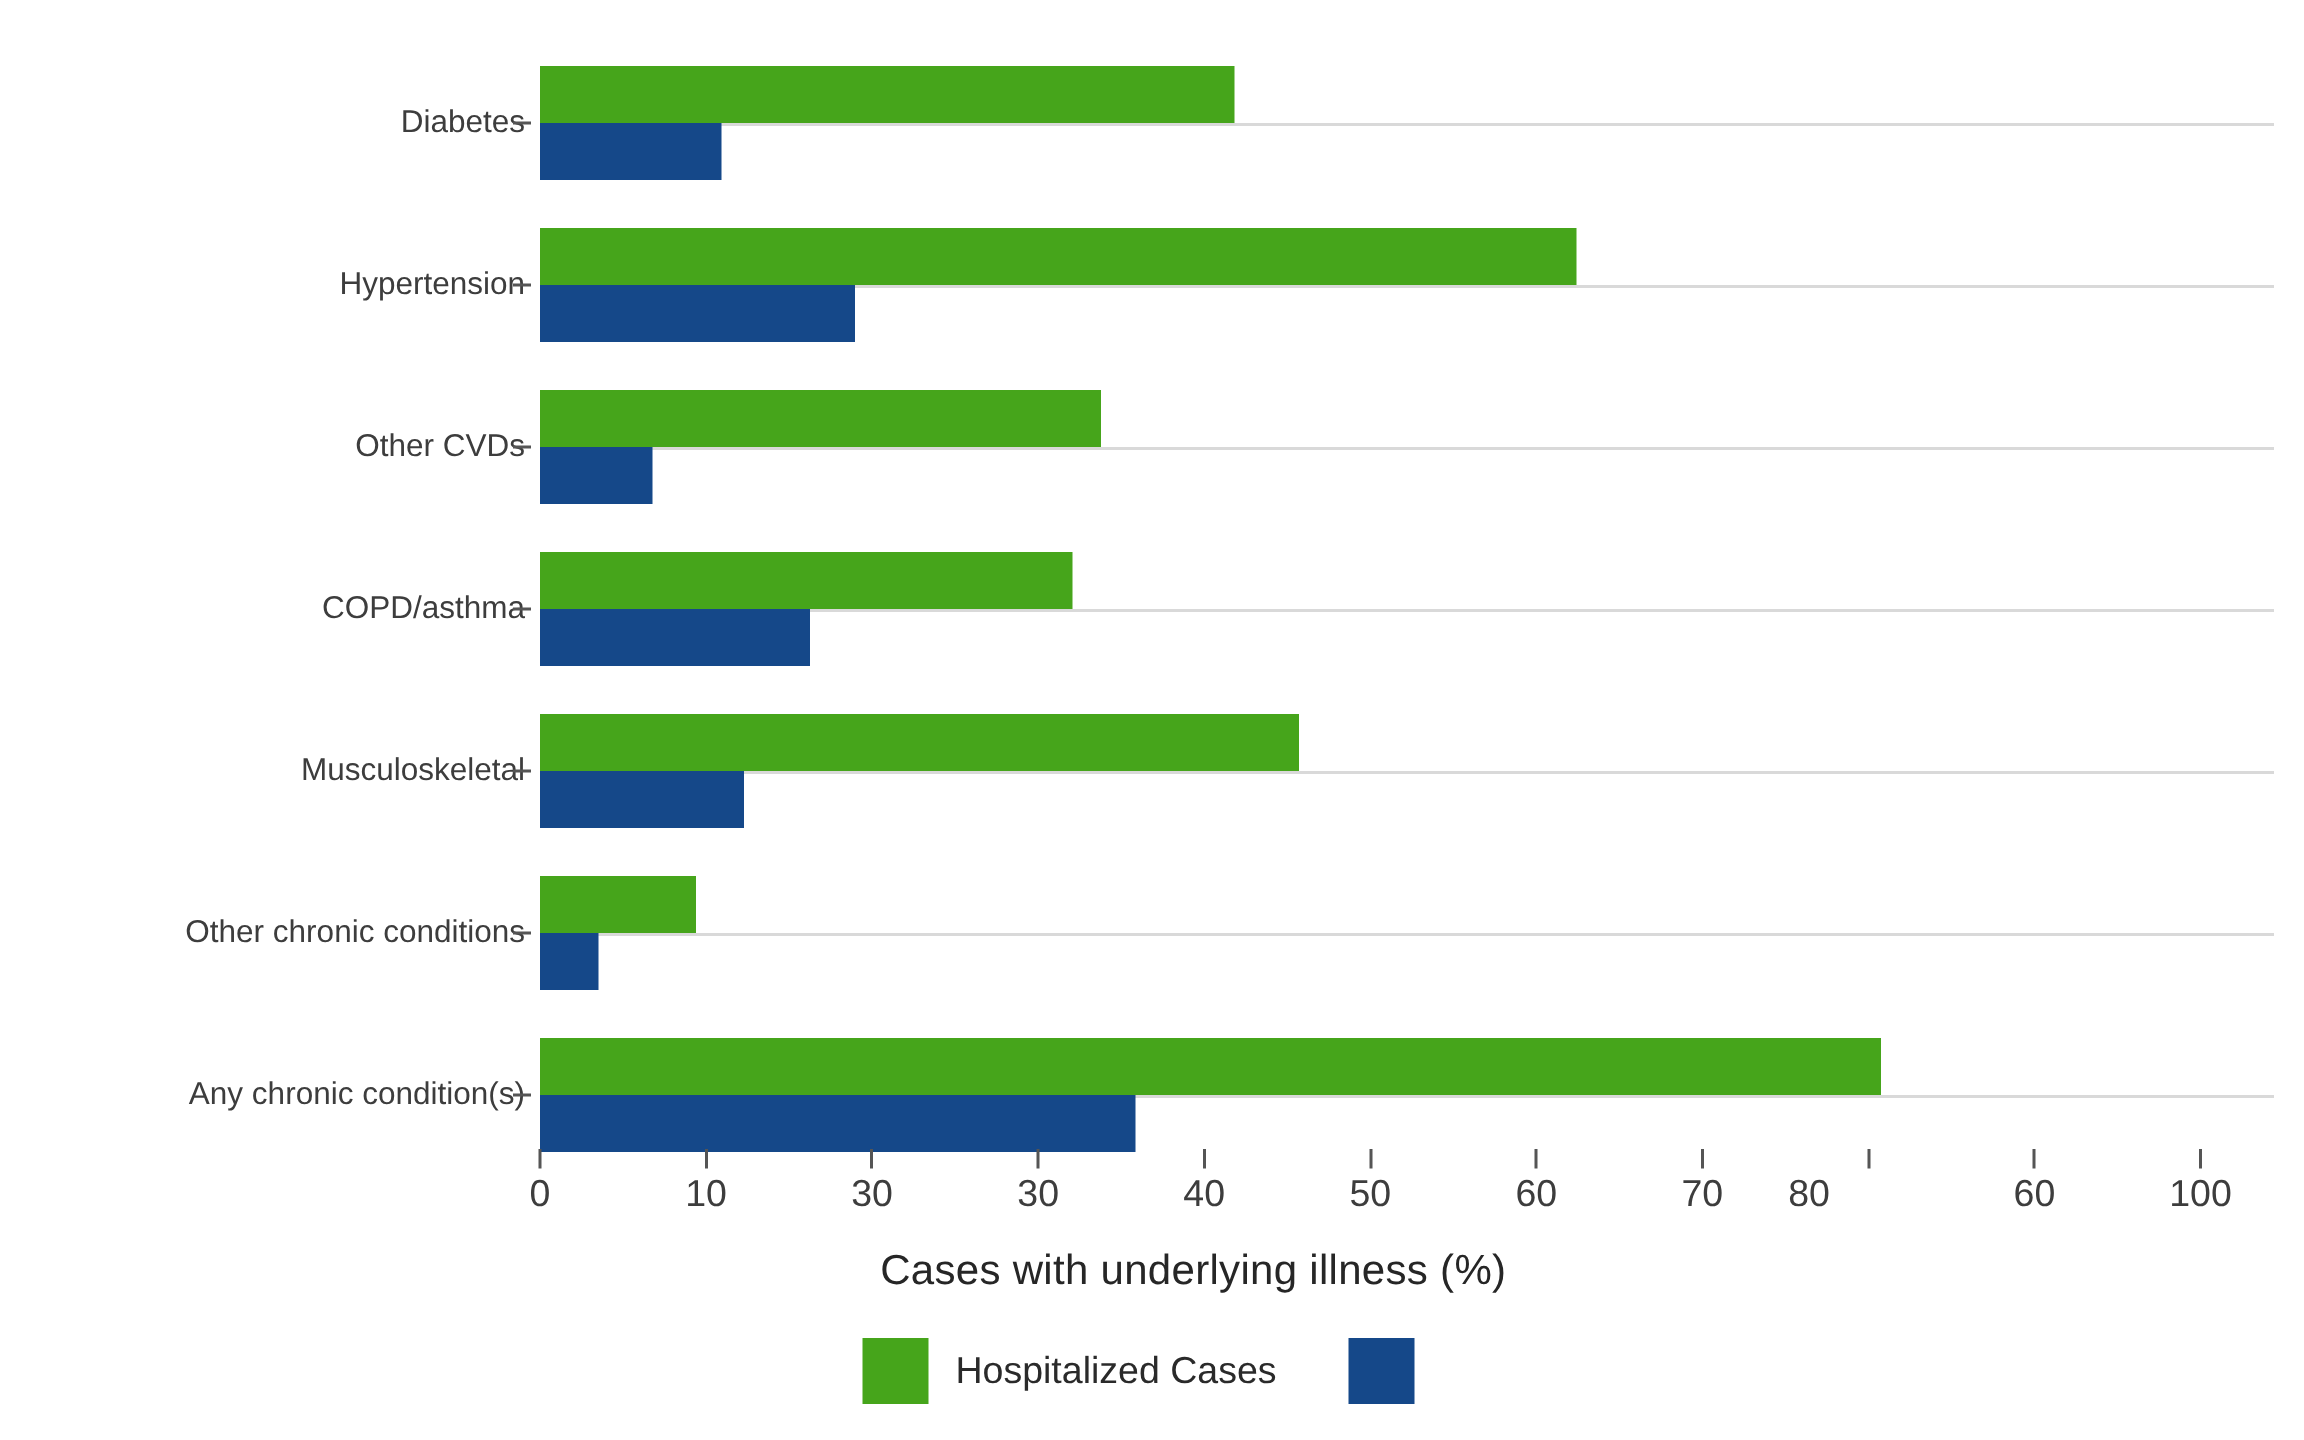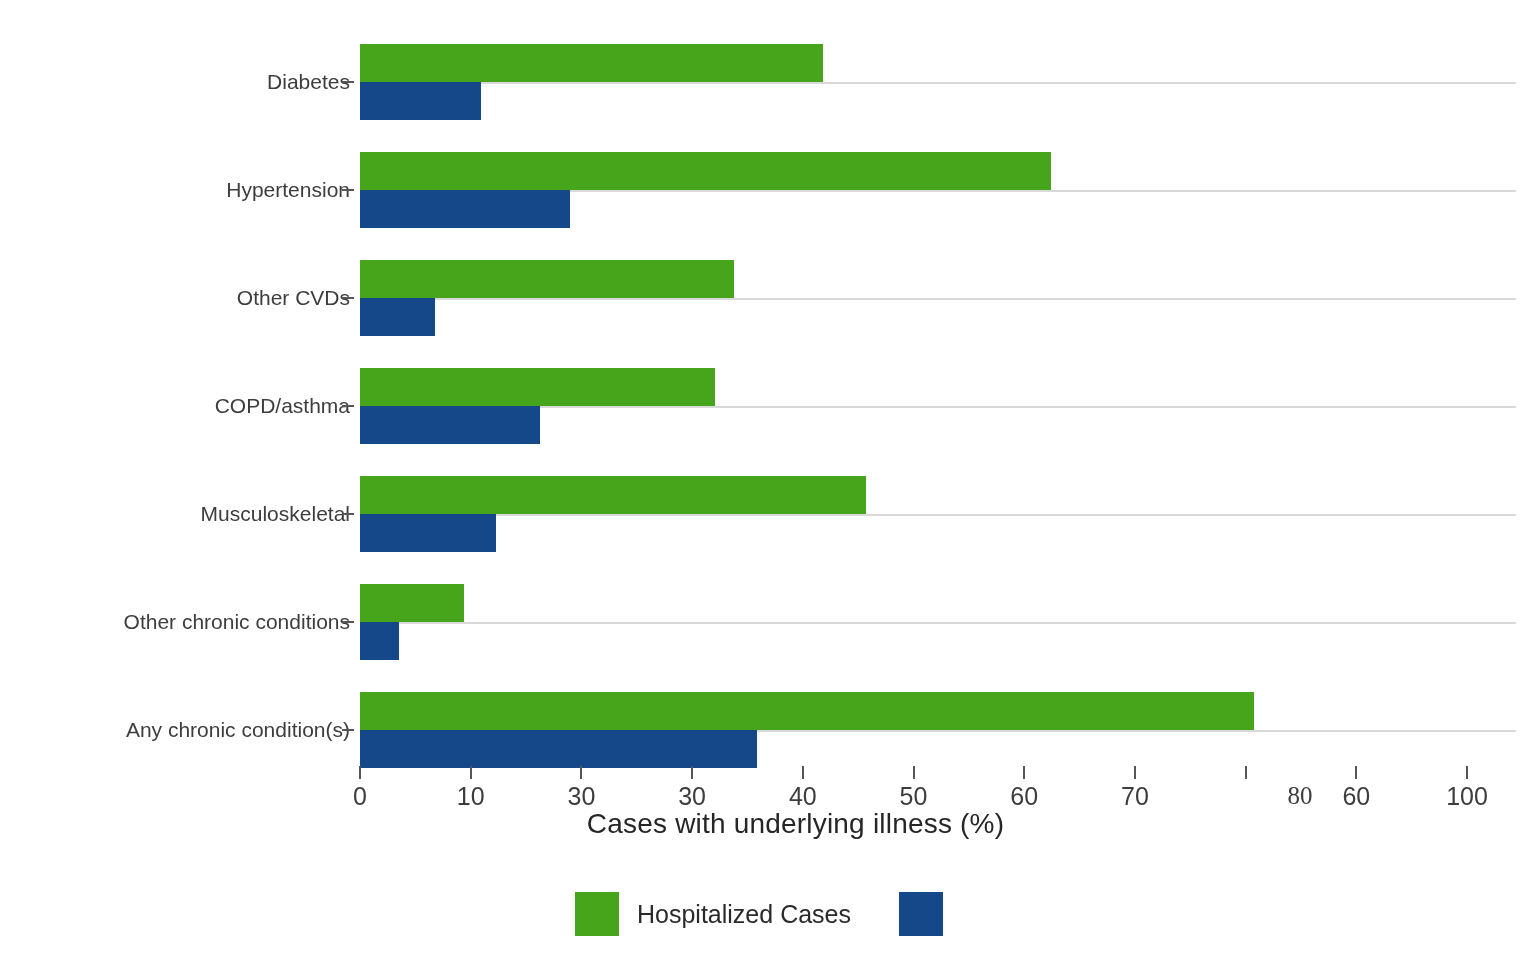--- a/index.html
+++ b/index.html
@@ -92,21 +92,21 @@
   #xaxis-title {
     position: absolute;
     top: 808px;
     left: 0;
     width: 1536px;
     text-align: center;
     font-size: 28px;
     color: #262626;
     letter-spacing: .2px;
   }
-  #xaxis-title-inner { display: inline-block; margin-left: 55px; }
+  #xaxis-title-inner { display: inline-block; margin-left: 55px; margin-top: 23px; }
 
   
   #legend {
     position: absolute;
     top: 892px;
     left: 0;
     width: 1536px;
     display: flex;
     justify-content: center;
     align-items: center;
@@ -200,21 +200,21 @@
       <div class="xticklabel" style="left: 692.1px;">30</div>
       <div class="xtick" style="left: 801.8px;"></div>
       <div class="xticklabel" style="left: 802.8px;">40</div>
       <div class="xtick" style="left: 912.5px;"></div>
       <div class="xticklabel" style="left: 913.5px;">50</div>
       <div class="xtick" style="left: 1023.2px;"></div>
       <div class="xticklabel" style="left: 1024.2px;">60</div>
       <div class="xtick" style="left: 1133.9px;"></div>
       <div class="xticklabel" style="left: 1134.9px;">70</div>
       <div class="xtick" style="left: 1244.6px;"></div>
-      <div class="xticklabel" style="left: 1300px; font-family: Liberation Serif, serif;">80</div>
+      <div class="xticklabel" style="left: 1206px;">80</div>
       <div class="xtick" style="left: 1355.3px;"></div>
       <div class="xticklabel" style="left: 1356.3px;">60</div>
       <div class="xtick" style="left: 1466px;"></div>
       <div class="xticklabel" style="left: 1467px;">100</div>
     </div>
 
   <div id="xaxis-title">
     <span id="xaxis-title-inner">Cases with underlying illness (%)</span>
   </div>
 

